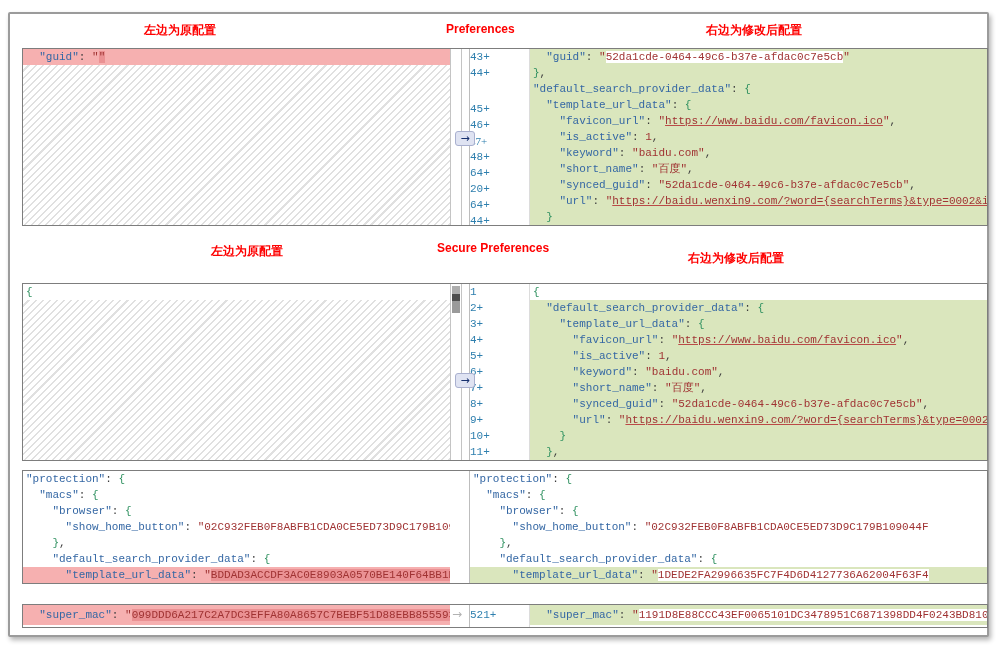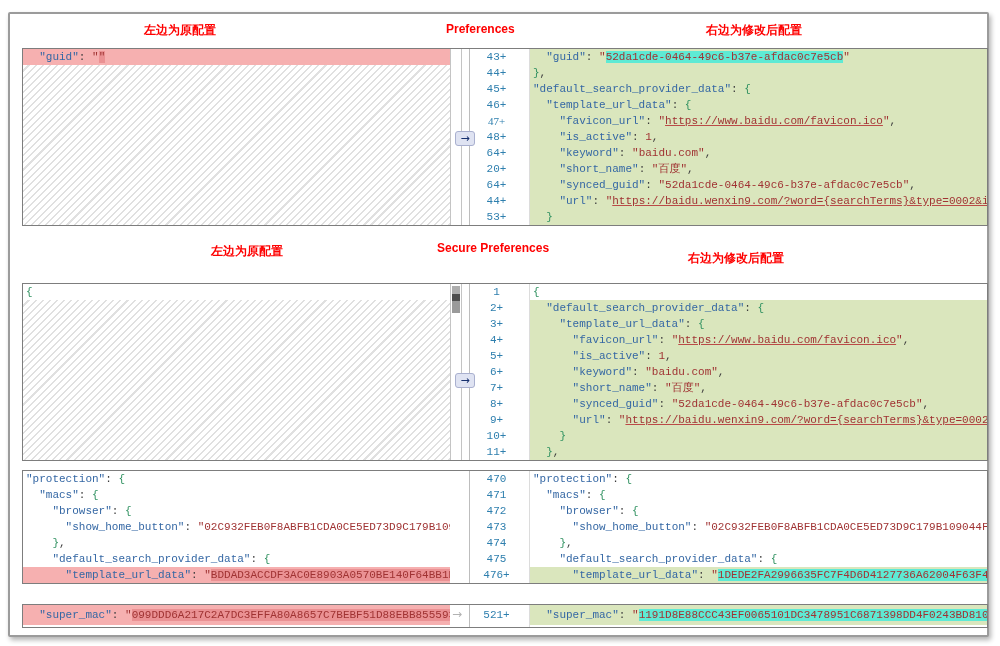--- a/index.html
+++ b/index.html
@@ -23,29 +23,29 @@
   .pane-r{flex:1;}
   .track{width:12px;flex:none;position:relative;box-sizing:border-box;}
   .track.bordered{border-left:1px solid #c4c4c4;border-right:1px solid #c4c4c4;}
   .thumb{position:absolute;left:1px;right:1px;
          background:linear-gradient(180deg,#adadad 0 8px,#4e4e4e 8px 15px,#9a9a9a 15px 100%);}
   .spacer{width:7px;flex:none;border-right:1px solid #bdbdbd;box-sizing:content-box;}
   .nums{width:60px;flex:none;border-right:1px solid #dcdcdc;box-sizing:border-box;}
   .crow,.nrow{font-family:"Liberation Mono","DejaVu Sans Mono",monospace;
               font-size:11px;overflow:hidden;}
   .crow{white-space:pre;padding-left:3px;}
-  .nrow{text-align:center;padding-right:6px;color:#2e7fae;}
+  .nrow{text-align:left;padding-right:6px;color:#2e7fae;}
   .row-ins{background:#dae6bd;}
   .row-del{background:#f6b0b0;}
   .seg-d{color:#3c3c3c;}
   .seg-k{color:#3467a4;}
   .seg-b{color:#2f9160;}
   .seg-s{color:#a03333;}
   .seg-u{color:#a03333;text-decoration:underline;text-decoration-color:#bb4a47;}
-  .hl-si{background:#5eead4;}
+  .hl-si{background:#ffffff;}
   .hl-sd{background:#ea9193;}
   .hatch{position:absolute;left:0;right:0;bottom:0;
          background:repeating-linear-gradient(135deg,#ffffff 0 3.5px,#e0e0e0 3.5px 5px);}
   .arrow-btn{position:absolute;left:432px;width:20px;height:15px;z-index:3;
              background:#dfe3f2;border:1px solid #a9b0cf;border-radius:3px;
              color:#16306e;font-size:11px;line-height:13px;text-align:center;
              font-family:"DejaVu Sans",sans-serif;cursor:pointer;box-sizing:border-box;padding:0;}
   .arrow-plain{position:absolute;left:429px;color:#b2b2b2;font-size:12px;z-index:3;
                font-family:"DejaVu Sans",sans-serif;}
 </style>
@@ -65,21 +65,21 @@
 <div class="panel" style="top: 48px; height: 178px;">
     <div class="pane pane-l">
       <div class="crow row-del" style="height: 16px; line-height: 16px;"><span class="seg-d">  </span><span class="seg-k">"guid"</span><span class="seg-d">: </span><span class="seg-s">"</span><span class="seg-s hl-sd">"</span></div>
       <div class="hatch" style="top: 16px;"></div>
     </div>
     <div class="track bordered"></div>
     <div class="spacer"></div>
     <div class="nums">
       <div class="nrow" style="height: 16px; line-height: 16px;">43+</div>
       <div class="nrow" style="height: 16px; line-height: 16px;">44+</div>
-      <div class="nrow" style="height: 16px; line-height: 16px;">45+</div>
+      <div class="nrow" style="height: 16px; line-height: 16px; margin-top: 20px;">45+</div>
       <div class="nrow" style="height: 16px; line-height: 16px;">46+</div>
       <div class="nrow" style="height: 16px; line-height: 16px; font-family: Liberation Serif, serif;">47+</div>
       <div class="nrow" style="height: 16px; line-height: 16px;">48+</div>
       <div class="nrow" style="height: 16px; line-height: 16px;">64+</div>
       <div class="nrow" style="height: 16px; line-height: 16px;">20+</div>
       <div class="nrow" style="height: 16px; line-height: 16px;">64+</div>
       <div class="nrow" style="height: 16px; line-height: 16px;">44+</div>
       <div class="nrow" style="height: 16px; line-height: 16px;">53+</div>
     </div>
     <div class="pane pane-r">
@@ -139,29 +139,20 @@
       <div class="crow " style="height: 16px; line-height: 16px;"><span class="seg-k">"protection"</span><span class="seg-d">: </span><span class="seg-b">{</span></div>
       <div class="crow " style="height: 16px; line-height: 16px;"><span class="seg-d">  </span><span class="seg-k">"macs"</span><span class="seg-d">: </span><span class="seg-b">{</span></div>
       <div class="crow " style="height: 16px; line-height: 16px;"><span class="seg-d">    </span><span class="seg-k">"browser"</span><span class="seg-d">: </span><span class="seg-b">{</span></div>
       <div class="crow " style="height: 16px; line-height: 16px;"><span class="seg-d">      </span><span class="seg-k">"show_home_button"</span><span class="seg-d">: </span><span class="seg-s">"02C932FEB0F8ABFB1CDA0CE5ED73D9C179B1096</span></div>
       <div class="crow " style="height: 16px; line-height: 16px;"><span class="seg-d">    </span><span class="seg-b">}</span><span class="seg-d">,</span></div>
       <div class="crow " style="height: 16px; line-height: 16px;"><span class="seg-d">    </span><span class="seg-k">"default_search_provider_data"</span><span class="seg-d">: </span><span class="seg-b">{</span></div>
       <div class="crow row-del" style="height: 16px; line-height: 16px;"><span class="seg-d">      </span><span class="seg-k">"template_url_data"</span><span class="seg-d">: </span><span class="seg-s">"</span><span class="seg-s hl-sd">BDDAD3ACCDF3AC0E8903A0570BE140F64BB1DF</span></div>
     </div>
     <div class="track"></div>
     <div class="spacer"></div>
-    <div class="nums">
-      <div class="nrow" style="height: 16px; line-height: 16px;">470</div>
-      <div class="nrow" style="height: 16px; line-height: 16px;">471</div>
-      <div class="nrow" style="height: 16px; line-height: 16px;">472</div>
-      <div class="nrow" style="height: 16px; line-height: 16px;">473</div>
-      <div class="nrow" style="height: 16px; line-height: 16px;">474</div>
-      <div class="nrow" style="height: 16px; line-height: 16px;">475</div>
-      <div class="nrow" style="height: 16px; line-height: 16px;">476+</div>
-    </div>
     <div class="pane pane-r">
       <div class="crow " style="height: 16px; line-height: 16px;"><span class="seg-k">"protection"</span><span class="seg-d">: </span><span class="seg-b">{</span></div>
       <div class="crow " style="height: 16px; line-height: 16px;"><span class="seg-d">  </span><span class="seg-k">"macs"</span><span class="seg-d">: </span><span class="seg-b">{</span></div>
       <div class="crow " style="height: 16px; line-height: 16px;"><span class="seg-d">    </span><span class="seg-k">"browser"</span><span class="seg-d">: </span><span class="seg-b">{</span></div>
       <div class="crow " style="height: 16px; line-height: 16px;"><span class="seg-d">      </span><span class="seg-k">"show_home_button"</span><span class="seg-d">: </span><span class="seg-s">"02C932FEB0F8ABFB1CDA0CE5ED73D9C179B109044F</span></div>
       <div class="crow " style="height: 16px; line-height: 16px;"><span class="seg-d">    </span><span class="seg-b">}</span><span class="seg-d">,</span></div>
       <div class="crow " style="height: 16px; line-height: 16px;"><span class="seg-d">    </span><span class="seg-k">"default_search_provider_data"</span><span class="seg-d">: </span><span class="seg-b">{</span></div>
       <div class="crow row-ins" style="height: 16px; line-height: 16px;"><span class="seg-d">      </span><span class="seg-k">"template_url_data"</span><span class="seg-d">: </span><span class="seg-s">"</span><span class="seg-s hl-si">1DEDE2FA2996635FC7F4D6D4127736A62004F63F4</span></div>
     </div>
   </div>

